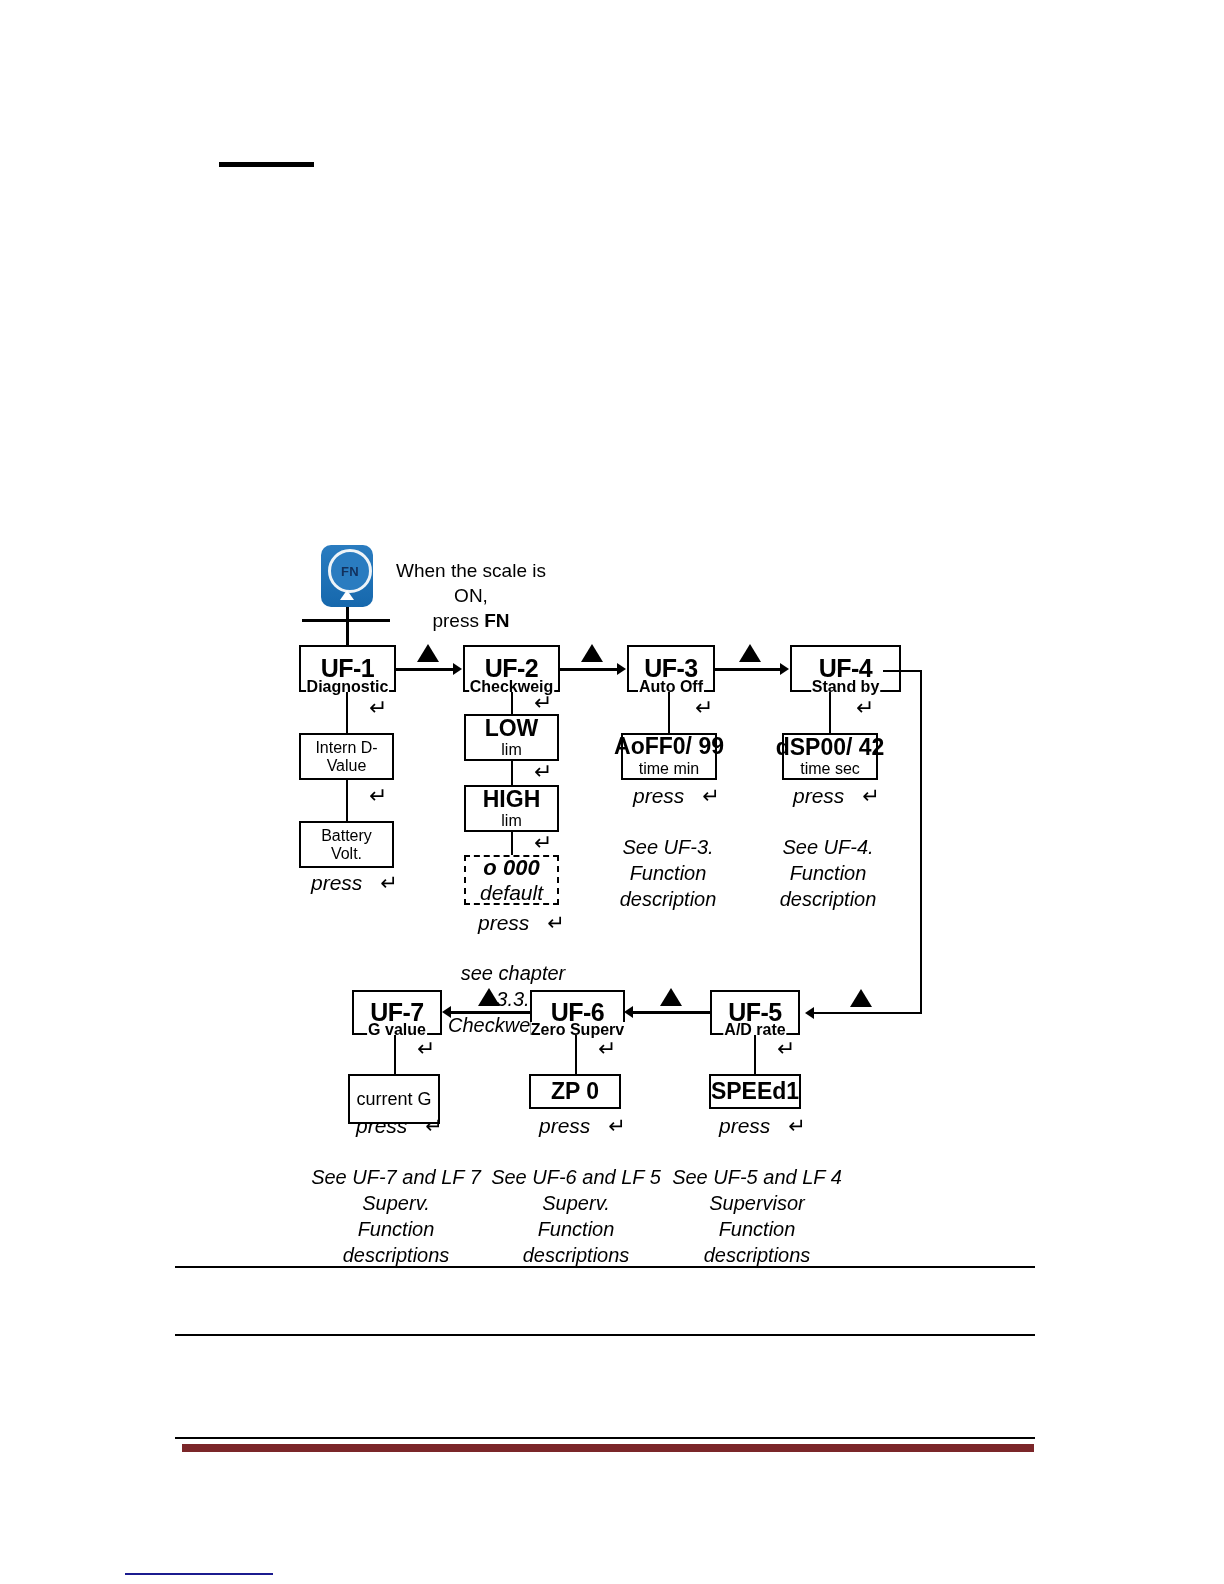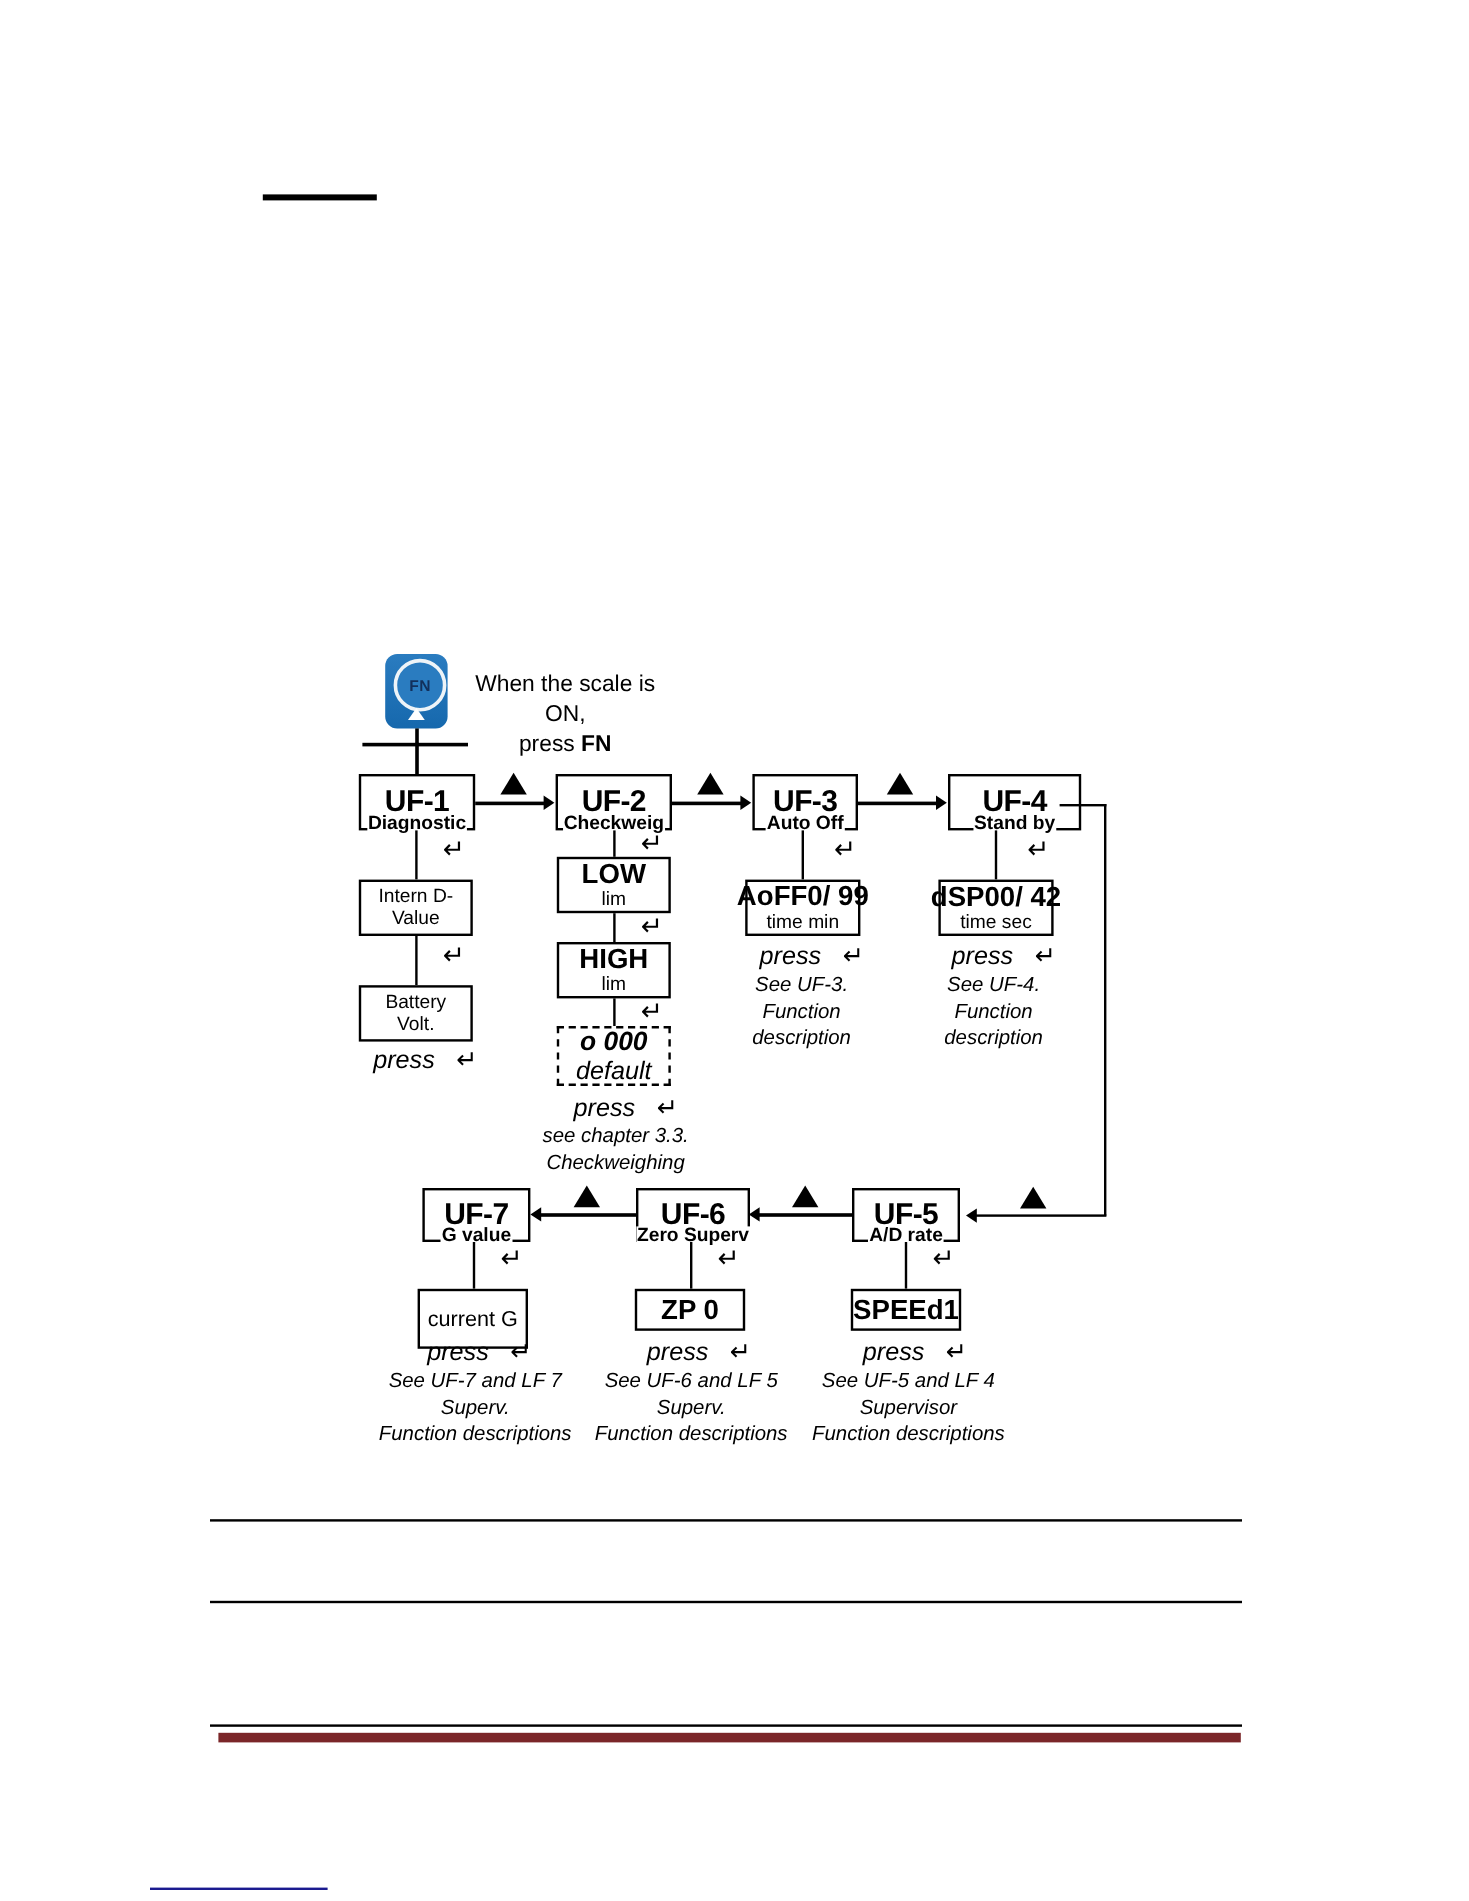--- a/index.html
+++ b/index.html
@@ -126,23 +126,24 @@
   }
   .press {
     position: absolute;
     font-style: italic;
     font-size: 21px;
     white-space: nowrap;
   }
   .note {
     position: absolute;
     font-style: italic;
-    font-size: 17px;
+    font-size: 20px;
     text-align: center;
     line-height: 1.3;
+    margin-top: 24px;
   }
   .caption {
     position: absolute;
     font-size: 19px;
     text-align: center;
     line-height: 1.32;
   }
   .caption b { font-weight: bold; }
 
   

